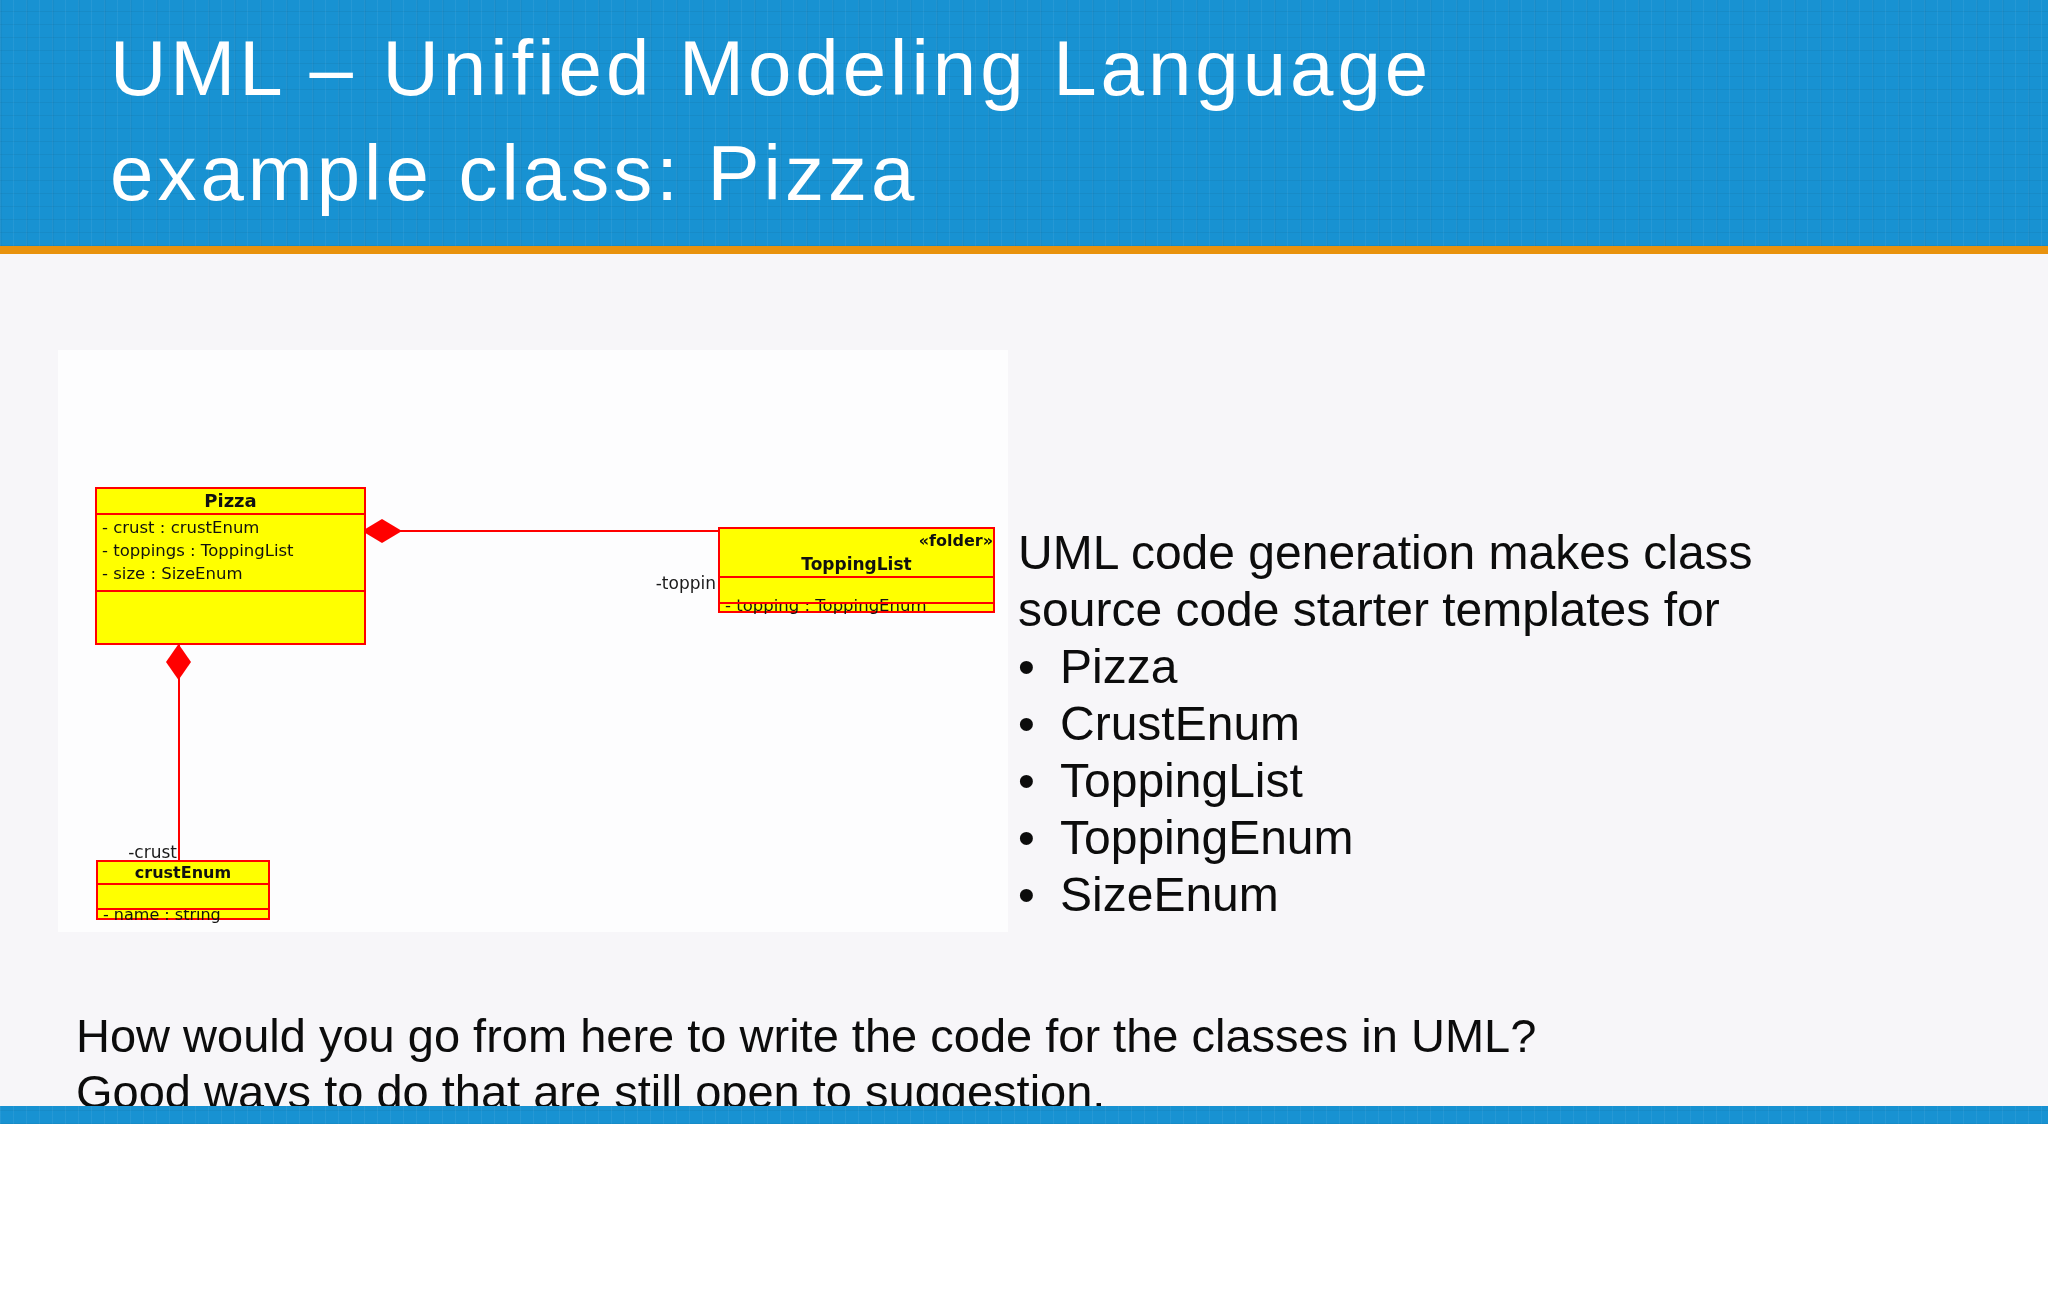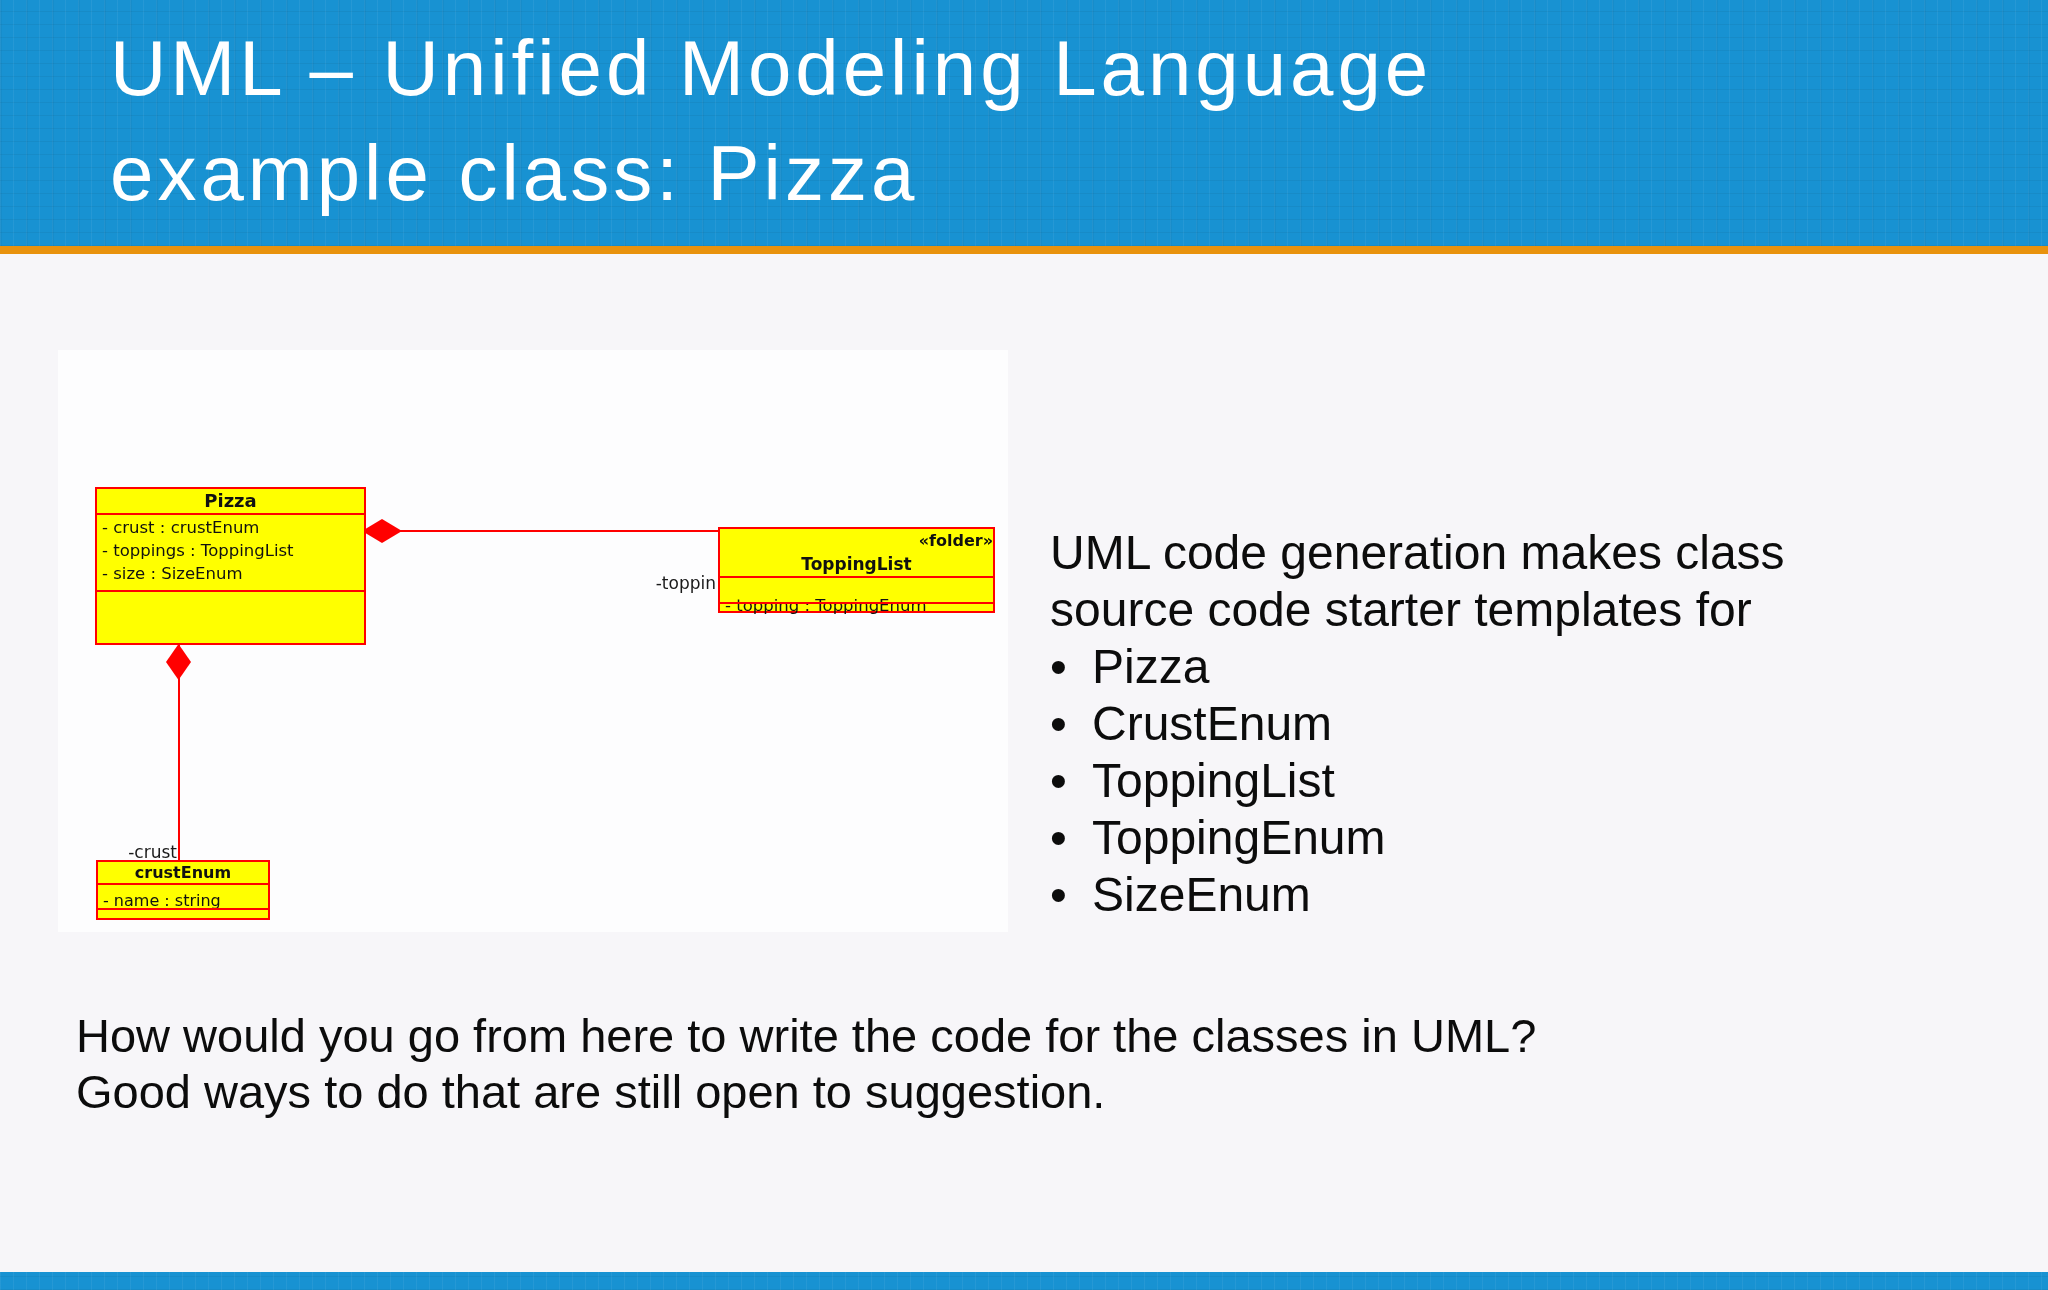--- a/index.html
+++ b/index.html
@@ -1,20 +1,20 @@
 <!DOCTYPE html>
 <html><head>
 <meta charset="utf-8">
 <style>
   * { margin:0; padding:0; box-sizing:border-box; }
   html,body { width:2048px; height:1290px; }
   body { font-family:"Liberation Sans", sans-serif; }
 
   .slide {
-    position:relative; width:2048px; height:1290px;
+    position:relative; width:2048px; height:1124px;
     background:#f7f6f9; overflow:hidden;
   }
 
   
   .header {
     position:absolute; left:0; top:0; width:2048px; height:246px;
     background-color:#1892d2;
     background-image:
       repeating-linear-gradient(90deg, rgba(255,255,255,0.06) 0 1px, rgba(255,255,255,0) 1px 13px),
       repeating-linear-gradient(0deg, rgba(0,0,0,0.05) 0 1px, rgba(0,0,0,0) 1px 13px),
@@ -64,21 +64,21 @@
   .box-pizza .uml-attr  { font-size:16.5px; line-height:23px; }
 
   .box-toppinglist { left:718px; top:527px; width:277px; height:86px; }
   .box-toppinglist .uml-stereotype { text-align:right; font-weight:700; font-size:16px; line-height:24px; }
   .box-toppinglist .uml-title { font-size:17px; line-height:23px; }
   .box-toppinglist .uml-attrs { height:26px; padding-top:18px; }
   .box-toppinglist .uml-attr  { font-size:16.5px; line-height:20px; }
 
   .box-crustenum { left:96px; top:860px; width:174px; height:60px; }
   .box-crustenum .uml-title { font-size:16px; line-height:21px; }
-  .box-crustenum .uml-attrs { height:25px; padding-top:5px; }
+  .box-crustenum .uml-attrs { height:25px; padding-top:19px; }
   .box-crustenum .uml-attr  { font-size:16px; line-height:21px; }
 
   .rel-line { position:absolute; background:#ff0000; }
   .line-toppings { left:366px; top:530px; width:352px; height:2px; }
   .line-crust    { left:178px; top:645px; width:2px;  height:215px; }
 
   .diamond {
     position:absolute; background:#ff0000;
     clip-path:polygon(50% 0, 100% 50%, 50% 100%, 0 50%);
   }
@@ -87,21 +87,21 @@
 
   .rel-label {
     position:absolute; font-family:"DejaVu Sans", sans-serif;
     font-size:17px; color:#1a1a1a; text-align:right; white-space:nowrap;
   }
   .label-toppings { left:628px; top:573px; width:88px; }
   .label-crust    { left:104px; top:822px; width:73px; }
 
   
   .body-text {
-    position:absolute; left:1050px; top:524px;
+    position:absolute; left:1018px; top:524px;
     font-size:48px; line-height:57px; color:#0c0c0c;
   }
   .body-text .intro-line { white-space:nowrap; }
   .bullet-row { display:flex; white-space:nowrap; }
   .bullet-marker { width:42px; flex:0 0 auto; }
 
   
   .question-text {
     position:absolute; left:76px; top:1008px;
     font-size:47px; line-height:56px; color:#0c0c0c;

